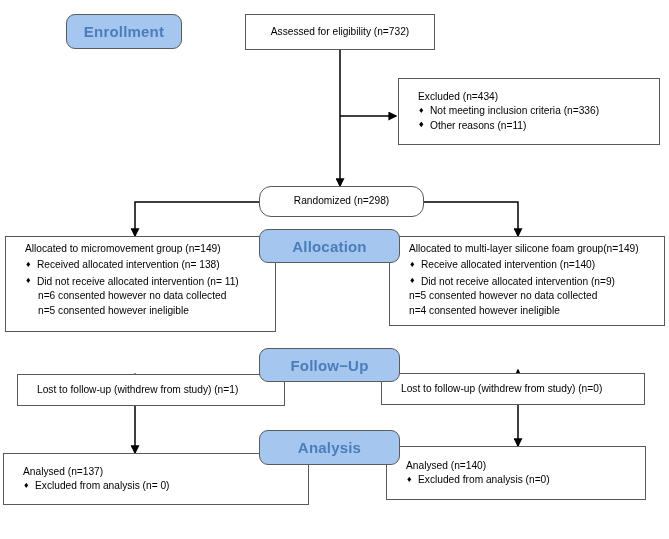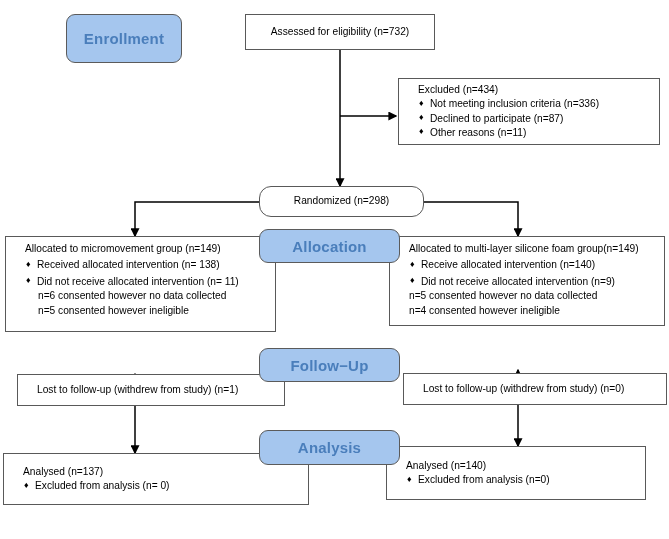--- a/index.html
+++ b/index.html
@@ -110,21 +110,21 @@
       <path d="M 135 382 L 135 374" marker-end="url(#arrow)"></path>
 
       <path d="M 135 406 L 135 453" marker-end="url(#arrow)"></path>
 
       <path d="M 518 375 L 518 370" marker-end="url(#arrow)"></path>
 
       <path d="M 518 405 L 518 446" marker-end="url(#arrow)"></path>
     </g>
   </svg>
 
-  <div class="stage" style="left:66px; top:14px; width:116px; height:49px;">
+  <div class="stage" style="left:66px; top:14px; width:116px; height:35px;">
     <span>Enrollment</span>
   </div>
 
   <div class="stage" style="left:259px; top:348px; width:141px; height:34px;">
     <span>Follow−Up</span>
   </div>
 
   <div class="stage" style="left:259px; top:229px; width:141px; height:34px;">
     <span>Allocation</span>
   </div>
@@ -138,21 +138,20 @@
   </div>
 
   <div class="node vcenter" style="left:398px; top:78px; width:262px; height:67px;">
     <p class="line">Excluded (n=434)</p>
     <p class="bullet-line">
       <span class="bullet">♦</span>
       <span>Not meeting inclusion criteria (n=336)</span>
     </p>
     <p class="bullet-line">
       <span class="bullet">♦</span>
-      <span>Declined to participate (n=87)</span>
     </p>
     <p class="bullet-line">
       <span class="bullet">♦</span>
       <span>Other reasons (n=11)</span>
     </p>
   </div>
 
   <div class="node center" style="left:259px; top:186px; width:165px; height:31px;border-radius:12px;">
     <span class="line">Randomized (n=298)</span>
   </div>
@@ -186,21 +185,21 @@
       <span>Did not receive allocated intervention    (n=9)</span>
     </p>
     <p class="line">n=5 consented however no data collected</p>
     <p class="line">n=4 consented however ineligible</p>
   </div>
 
   <div class="node vcenter" style="left:17px; top:374px; width:268px; height:32px;">
     <p class="line">Lost to follow-up (withdrew from study) (n=1)</p>
   </div>
 
-  <div class="node vcenter" style="left:403px; top:373px; width:264px; height:32px;">
+  <div class="node vcenter" style="left:381px; top:373px; width:264px; height:32px;">
     <p class="line">Lost to follow-up (withdrew from study) (n=0)</p>
   </div>
 
   <div class="node vcenter" style="left:3px; top:453px; width:306px; height:52px;">
     <p class="line">Analysed   (n=137)</p>
     <p class="bullet-line">
       <span class="bullet">♦</span>
       <span>Excluded from analysis (n= 0)</span>
     </p>
   </div>

